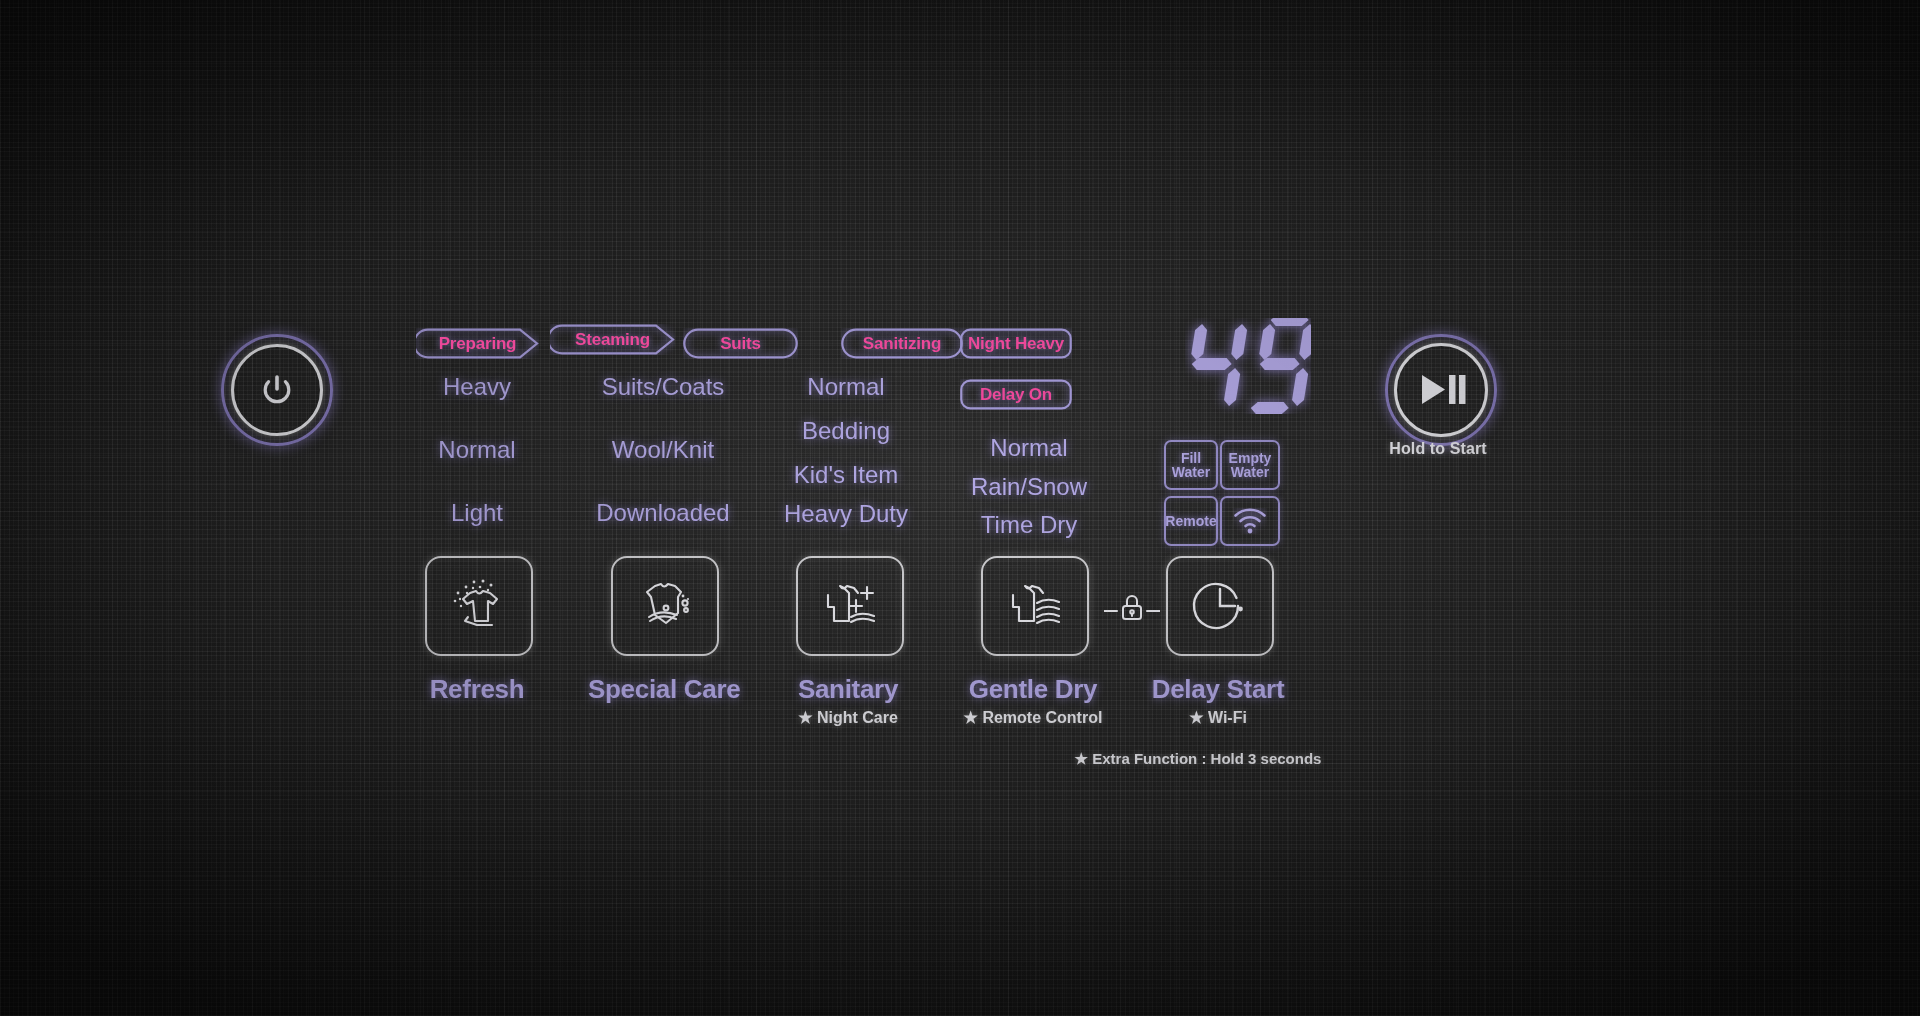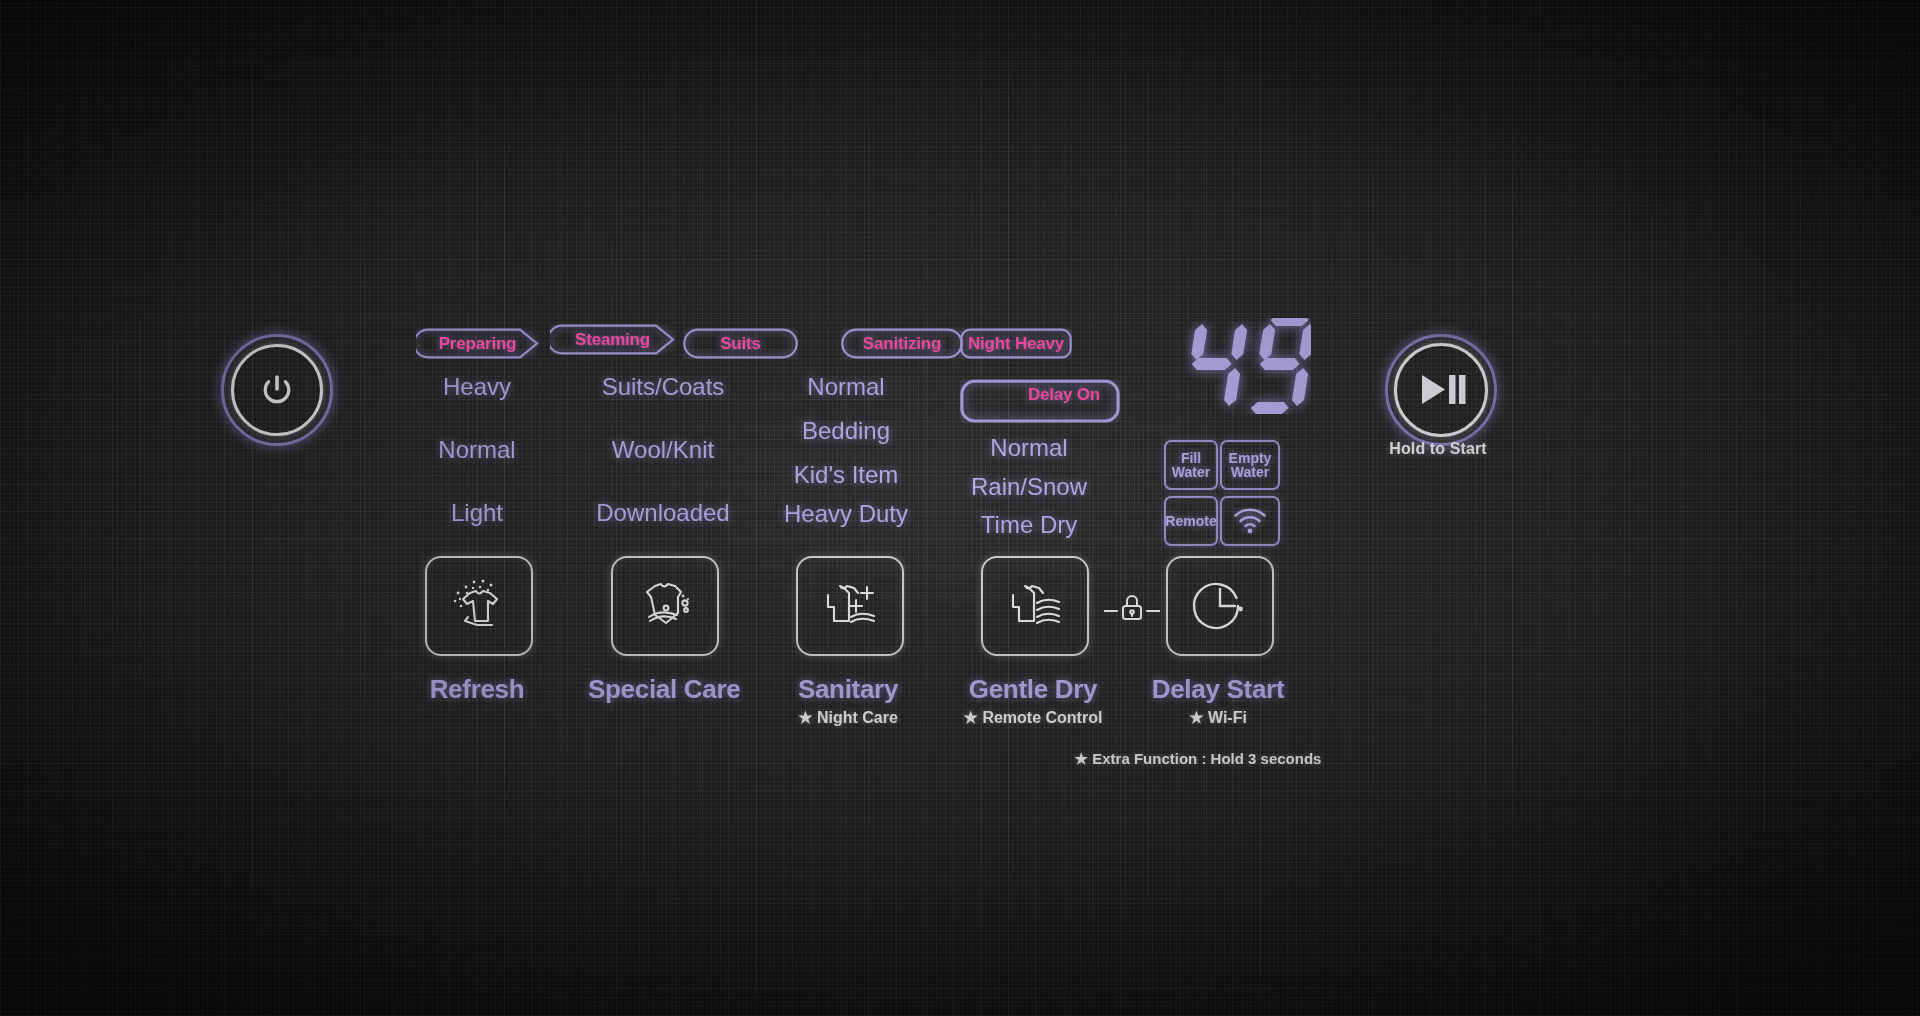--- a/index.html
+++ b/index.html
@@ -180,21 +180,21 @@
   <span>Sanitizing</span>
 </div>
 
 <div class="badge" style="left:960px;top:328px;width:112px;">
   <svg class="bg" viewBox="0 0 112 31" preserveAspectRatio="none">
     <rect x="1.3" y="1.6" width="109.4" height="27.8" rx="9" fill="none" stroke="#a79ddc" stroke-width="2.2" style="filter:drop-shadow(0 0 4px rgba(150,138,214,.9))"></rect>
   </svg>
   <span>Night Heavy</span>
 </div>
 
-<div class="badge" style="left:960px;top:379px;width:112px;padding-left:48px;">
+<div class="badge" style="left:960px;top:379px;width:112px;">
   <svg class="bg" viewBox="0 0 112 31" preserveAspectRatio="none">
     <rect x="1.3" y="1.6" width="109.4" height="27.8" rx="9" fill="none" stroke="#a79ddc" stroke-width="2.2" style="filter:drop-shadow(0 0 4px rgba(150,138,214,.9))"></rect>
   </svg>
   <span>Delay On</span>
 </div>
 
 <div class="opt c" style="left:477px;top:373px;">Heavy</div>
 <div class="opt c" style="left:477px;top:436px;">Normal</div>
 <div class="opt c" style="left:477px;top:499px;">Light</div>
 

